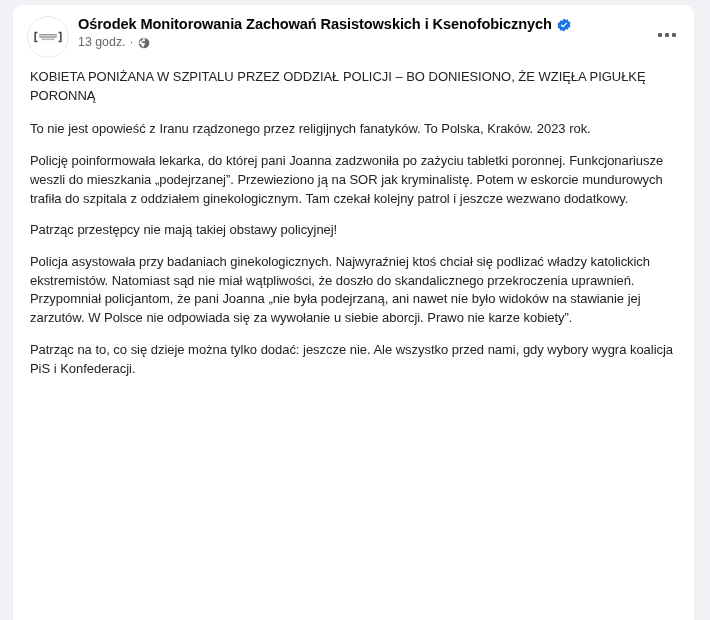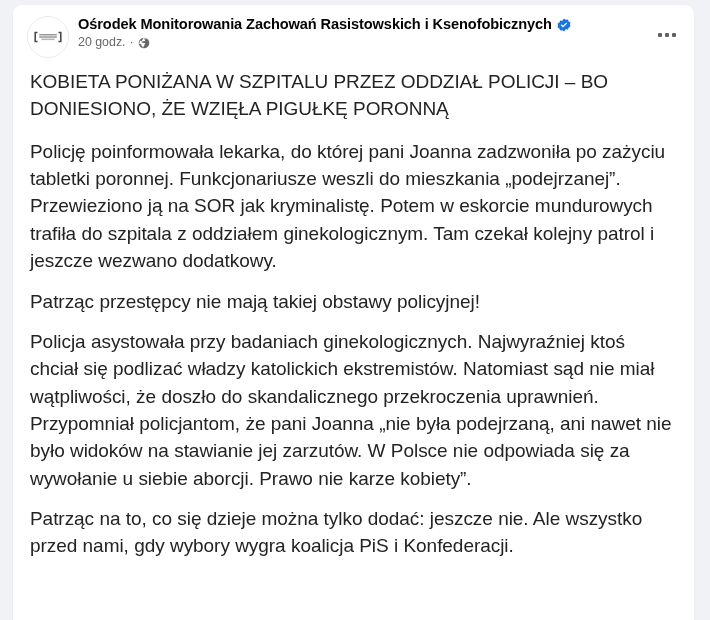--- a/index.html
+++ b/index.html
@@ -128,21 +128,21 @@
     border-radius: 1px;
   }
 
   
   .post-body {
     padding: 8px 18px 14px 17px;
     box-sizing: border-box;
   }
   .post-body p {
     margin: 0 0 13px 0;
-    font-size: 19px;
+    font-size: 13px;
     line-height: 1.44;
     color: #232323;
     letter-spacing: -0.05px;
     word-spacing: 0.1px;
   }
   .post-body p:last-child { margin-bottom: 0; }
   .headline {
     margin-bottom: 15px !important;
   }
 </style>
@@ -170,21 +170,21 @@
         <div class="name-row">
           <span class="page-name">Ośrodek Monitorowania Zachowań Rasistowskich i Ksenofobicznych</span>
           <span class="verified-badge" title="Zweryfikowana strona">
             <svg width="14" height="14" viewBox="0 0 16 16">
               <path fill="#1b74e4" d="M8 0.6l1.9 1.5 2.4-.3 1 2.2 2.1 1.2-.6 2.3.6 2.3-2.1 1.2-1 2.2-2.4-.3L8 15.4l-1.9-1.5-2.4.3-1-2.2L.6 10.8l.6-2.3-.6-2.3 2.1-1.2 1-2.2 2.4.3z"></path>
               <path fill="#ffffff" d="M6.9 10.9L4.3 8.3l1.05-1.05 1.55 1.55 3.75-3.75L11.7 6.1z"></path>
             </svg>
           </span>
         </div>
         <div class="meta-row">
-          <span class="meta-time">20 godz.</span>
+          <span class="meta-time">13 godz.</span>
           <span class="meta-dot">·</span>
           <span class="globe-icon" title="Publiczne">
             <svg width="12" height="12" viewBox="0 0 16 16">
               <circle cx="8" cy="8" r="7.1" fill="#65676b"></circle>
               <path fill="#ffffff" d="M8 1.6c-.5 0-1 .07-1.4.2l.2 1.1-1.1.75-.1 1.15-1.25.45-.9-.55A6.4 6.4 0 0 0 1.7 8c0 .5.06.95.18 1.4l1.2-.25 1.3.95.3 1.5 1.15.95-.1 1.25c.35.1.75.15 1.12.15l.45-1.35 1.1-1.05-.15-1.1 1.45-1.2-.55-1.2-1.5.35-.95-.75-1.5.1-.55-.95.95-1 1.35.35.75-.85 1.35.35.45-1.1-1.1-.85.55-.95 1.35.55.25-1.05A6.35 6.35 0 0 0 8 1.6z"></path>
             </svg>
           </span>
         </div>
       </div>
 
@@ -193,20 +193,21 @@
           <i></i>
             <i></i>
             <i></i>
         </span>
       </div>
 
     </header>
 
     <section class="post-body">
       <p class="headline">KOBIETA PONIŻANA W SZPITALU PRZEZ ODDZIAŁ POLICJI – BO DONIESIONO, ŻE WZIĘŁA PIGUŁKĘ PORONNĄ</p>
+      <p>To nie jest opowieść z Iranu rządzonego przez religijnych fanatyków. To Polska, Kraków. 2023 rok.</p>
       <p>Policję poinformowała lekarka, do której pani Joanna zadzwoniła po zażyciu tabletki poronnej. Funkcjonariusze weszli do mieszkania „podejrzanej”. Przewieziono ją na SOR jak kryminalistę. Potem w eskorcie mundurowych trafiła do szpitala z oddziałem ginekologicznym. Tam czekał kolejny patrol i jeszcze wezwano dodatkowy.</p>
       <p>Patrząc przestępcy nie mają takiej obstawy policyjnej!</p>
       <p>Policja asystowała przy badaniach ginekologicznych. Najwyraźniej ktoś chciał się podlizać władzy katolickich ekstremistów. Natomiast sąd nie miał wątpliwości, że doszło do skandalicznego przekroczenia uprawnień. Przypomniał policjantom, że pani Joanna „nie była podejrzaną, ani nawet nie było widoków na stawianie jej zarzutów. W Polsce nie odpowiada się za wywołanie u siebie aborcji. Prawo nie karze kobiety”.</p>
       <p>Patrząc na to, co się dzieje można tylko dodać: jeszcze nie. Ale wszystko przed nami, gdy wybory wygra koalicja PiS i Konfederacji.</p>
 
     </section>
 
   </article>
 </div>
 

